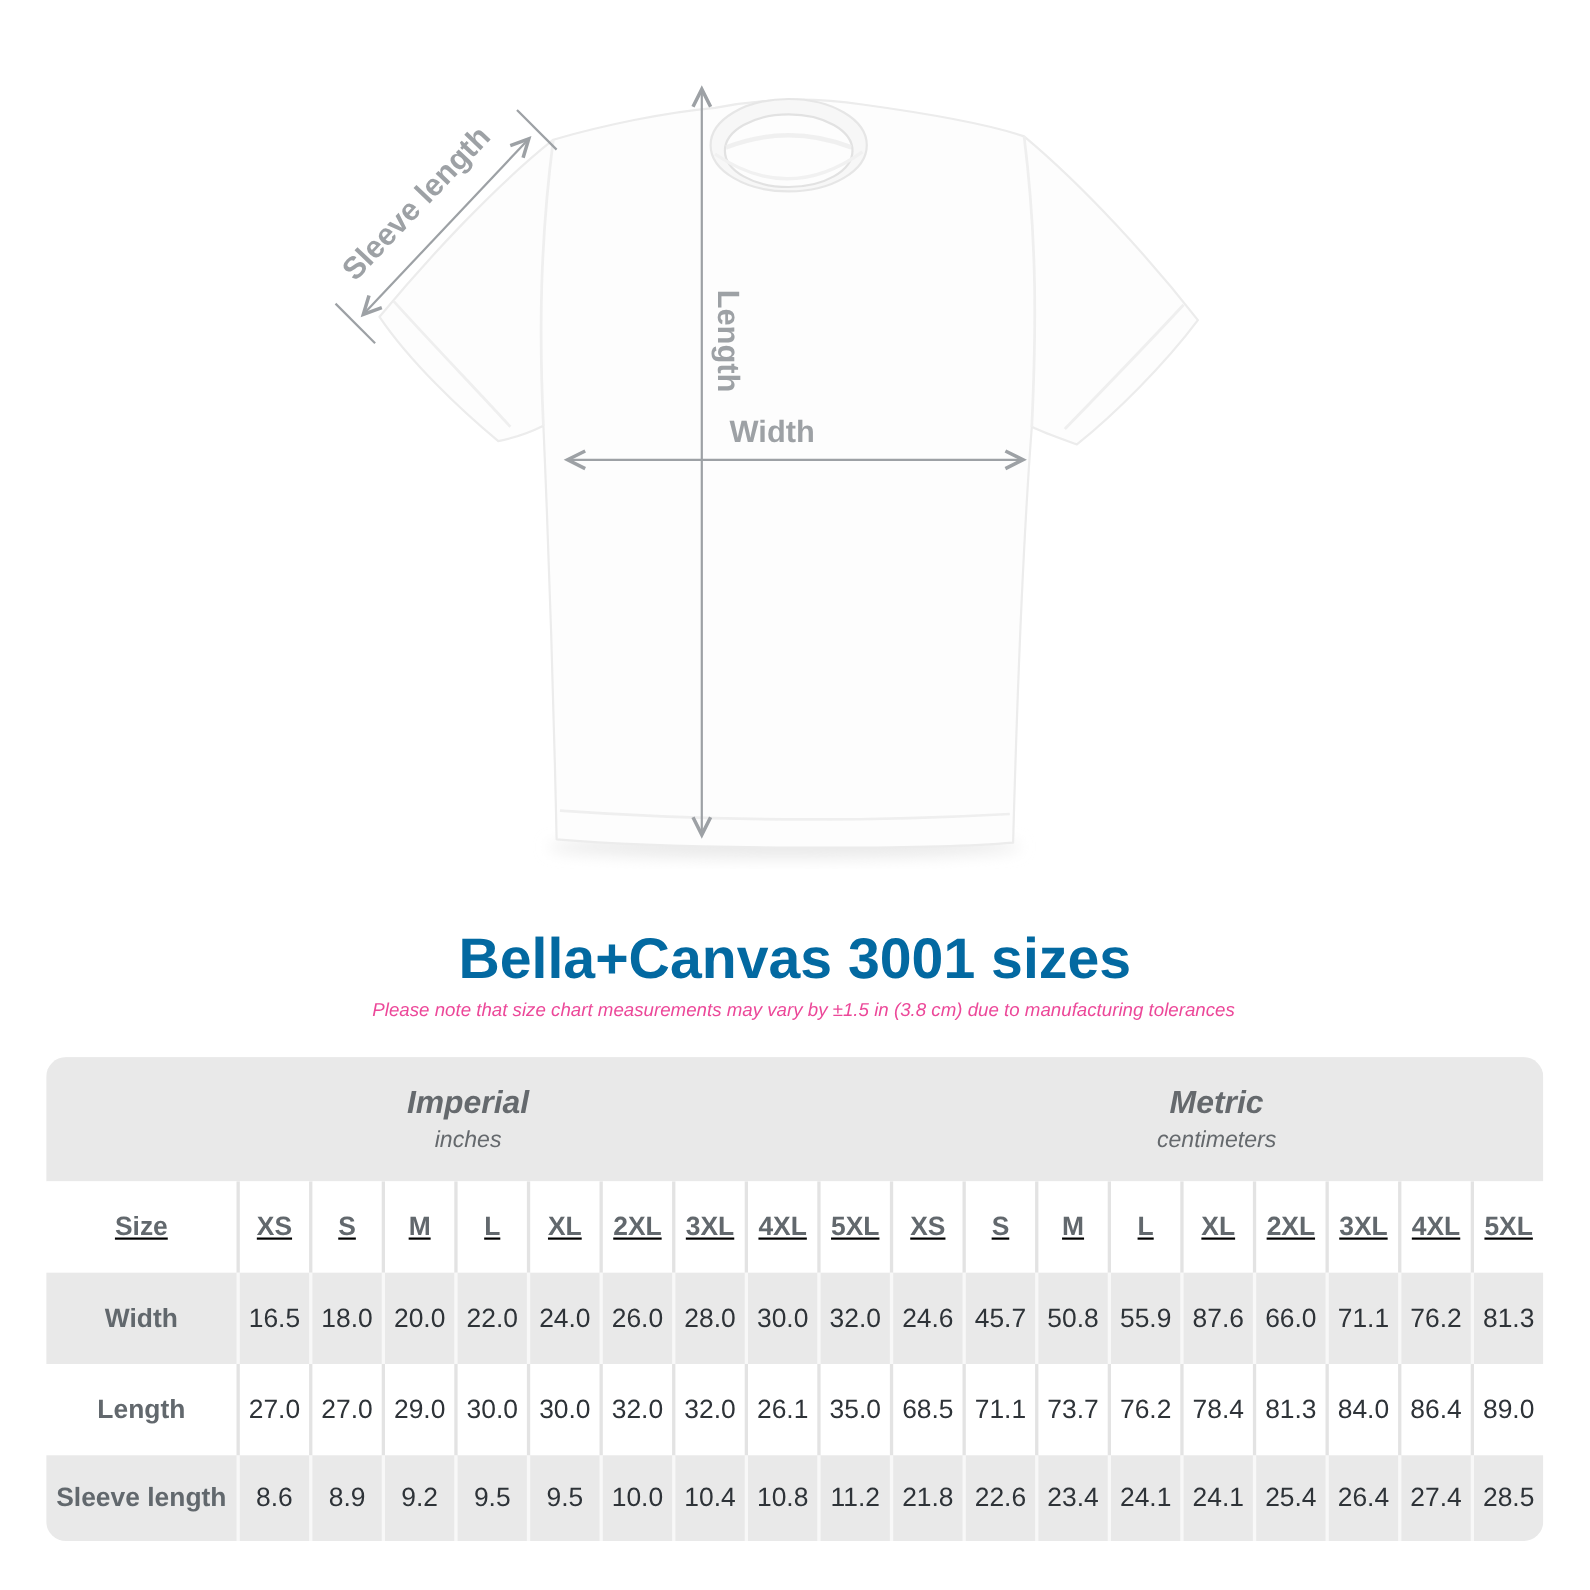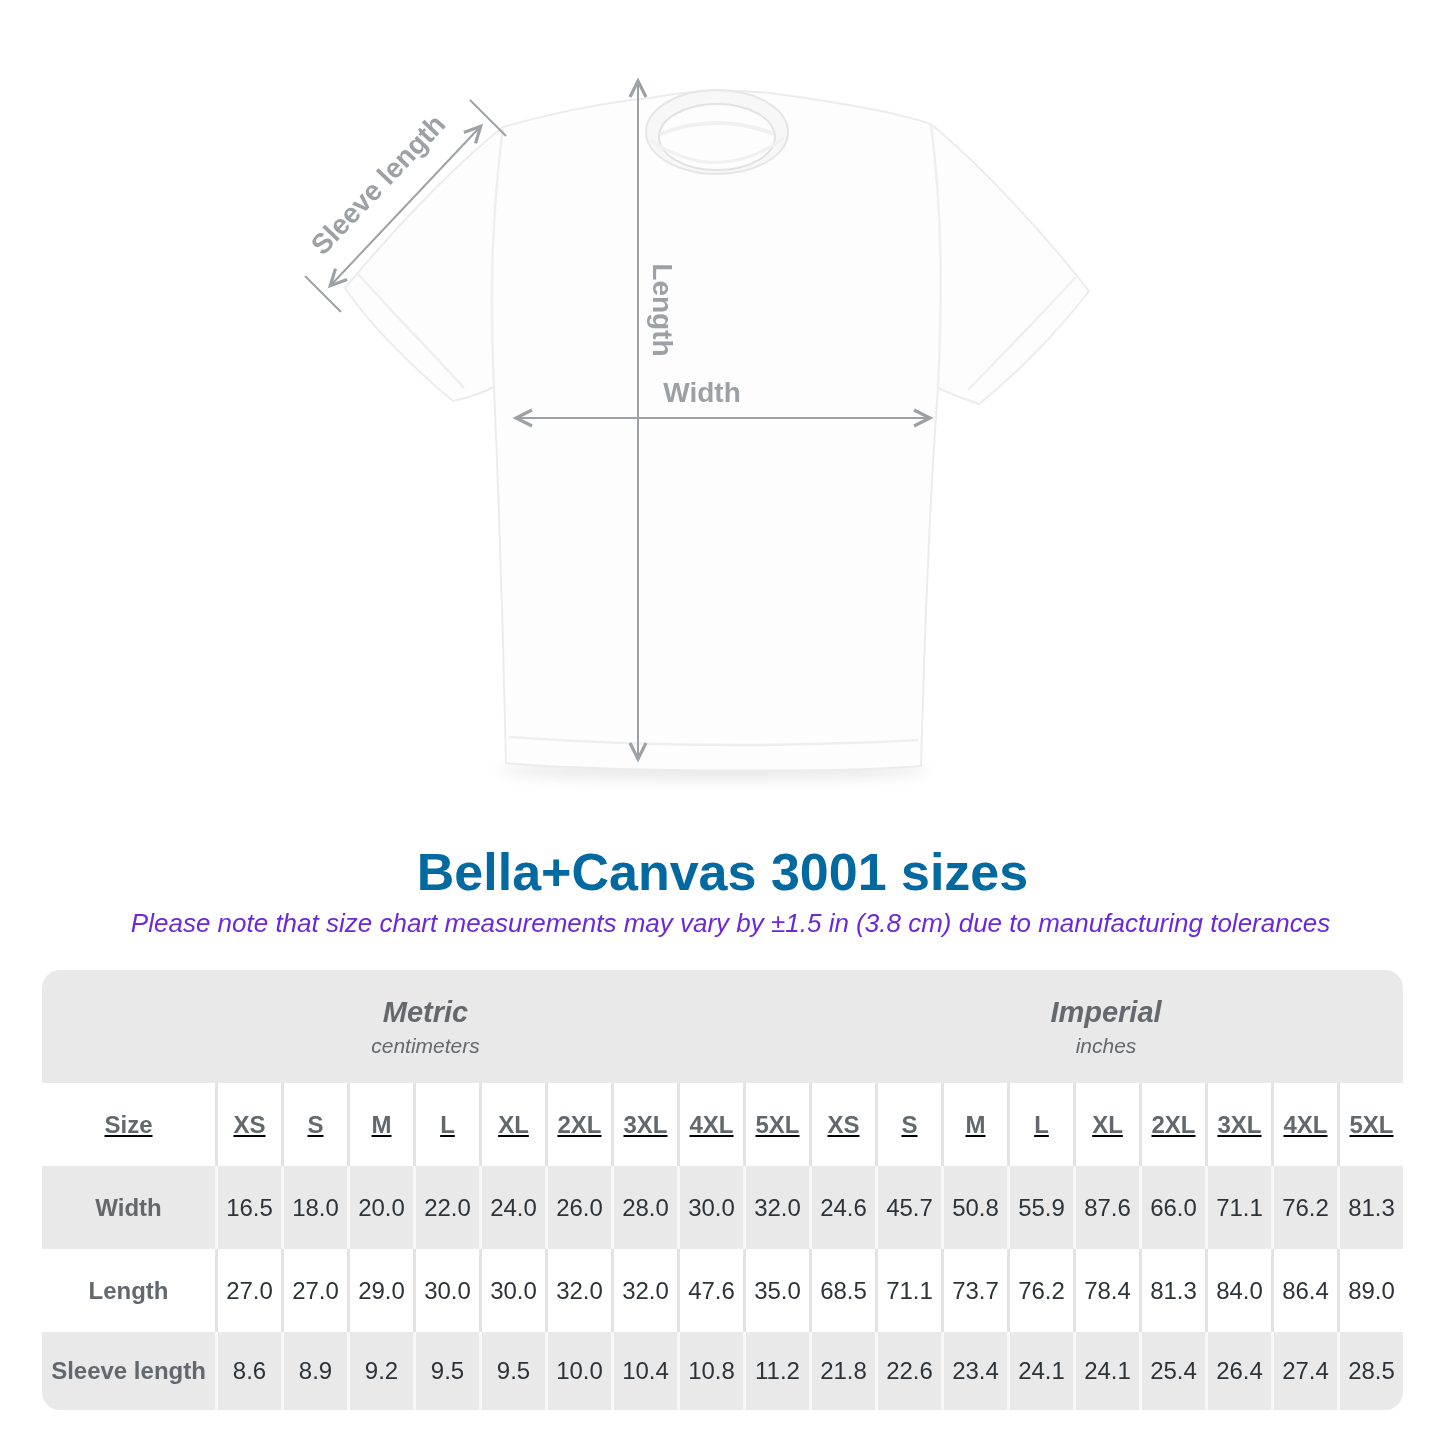--- a/index.html
+++ b/index.html
@@ -10,21 +10,21 @@
   }
   .figure{position:relative;width:1445px;height:800px;}
   .figure svg{position:absolute;left:0;top:0;}
 
   .page-title{
     margin:46px 0 0 0;text-align:center;
     font-size:52px;font-weight:bold;color:#0369a1;line-height:1;
   }
   .page-subtitle{
     margin:12px 0 0 16px;text-align:center;
-    font-size:26px;font-style:italic;color:#6d28d9;line-height:1;
+    font-size:17px;font-style:italic;color:#ec4899;line-height:1;
   }
 
   .size-table{
     margin:34px 0 0 42px;width:1361px;
     border-radius:18px;overflow:hidden;
   }
   .t-row{display:grid;grid-template-columns:173px repeat(18,66px);}
   .band-row{grid-template-columns:767px 594px;background:#e9e9e9;height:113px;}
   .band-cell{display:flex;flex-direction:column;align-items:center;justify-content:center;gap:8px;}
   .band-title{font-size:29px;font-weight:bold;font-style:italic;color:#65696d;line-height:1;}
@@ -102,26 +102,26 @@
   </svg>
 </div>
 
 <h1 class="page-title">Bella+Canvas 3001 sizes</h1>
 <p class="page-subtitle">Please note that size chart measurements may vary by ±1.5 in (3.8 cm) due to manufacturing tolerances</p>
 
 <div class="size-table">
 
   <div class="t-row band-row">
     <div class="band-cell">
+      <div class="band-title">Imperial</div>
+      <div class="band-unit">inches</div>
+    </div>
+    <div class="band-cell">
       <div class="band-title">Metric</div>
       <div class="band-unit">centimeters</div>
-    </div>
-    <div class="band-cell">
-      <div class="band-title">Imperial</div>
-      <div class="band-unit">inches</div>
     </div>
   </div>
 
   <div class="t-row size-row row-white">
     <div class="cell label-cell">Size</div>
   <div class="cell size-cell">XS</div>
       <div class="cell size-cell">S</div>
       <div class="cell size-cell">M</div>
       <div class="cell size-cell">L</div>
       <div class="cell size-cell">XL</div>
@@ -164,21 +164,21 @@
 
   <div class="t-row value-row row-white">
     <div class="cell label-cell">Length</div>
   <div class="cell value-cell">27.0</div>
       <div class="cell value-cell">27.0</div>
       <div class="cell value-cell">29.0</div>
       <div class="cell value-cell">30.0</div>
       <div class="cell value-cell">30.0</div>
       <div class="cell value-cell">32.0</div>
       <div class="cell value-cell">32.0</div>
-      <div class="cell value-cell">47.6</div>
+      <div class="cell value-cell">26.1</div>
       <div class="cell value-cell">35.0</div>
       <div class="cell value-cell">68.5</div>
       <div class="cell value-cell">71.1</div>
       <div class="cell value-cell">73.7</div>
       <div class="cell value-cell">76.2</div>
       <div class="cell value-cell">78.4</div>
       <div class="cell value-cell">81.3</div>
       <div class="cell value-cell">84.0</div>
       <div class="cell value-cell">86.4</div>
       <div class="cell value-cell">89.0</div>

